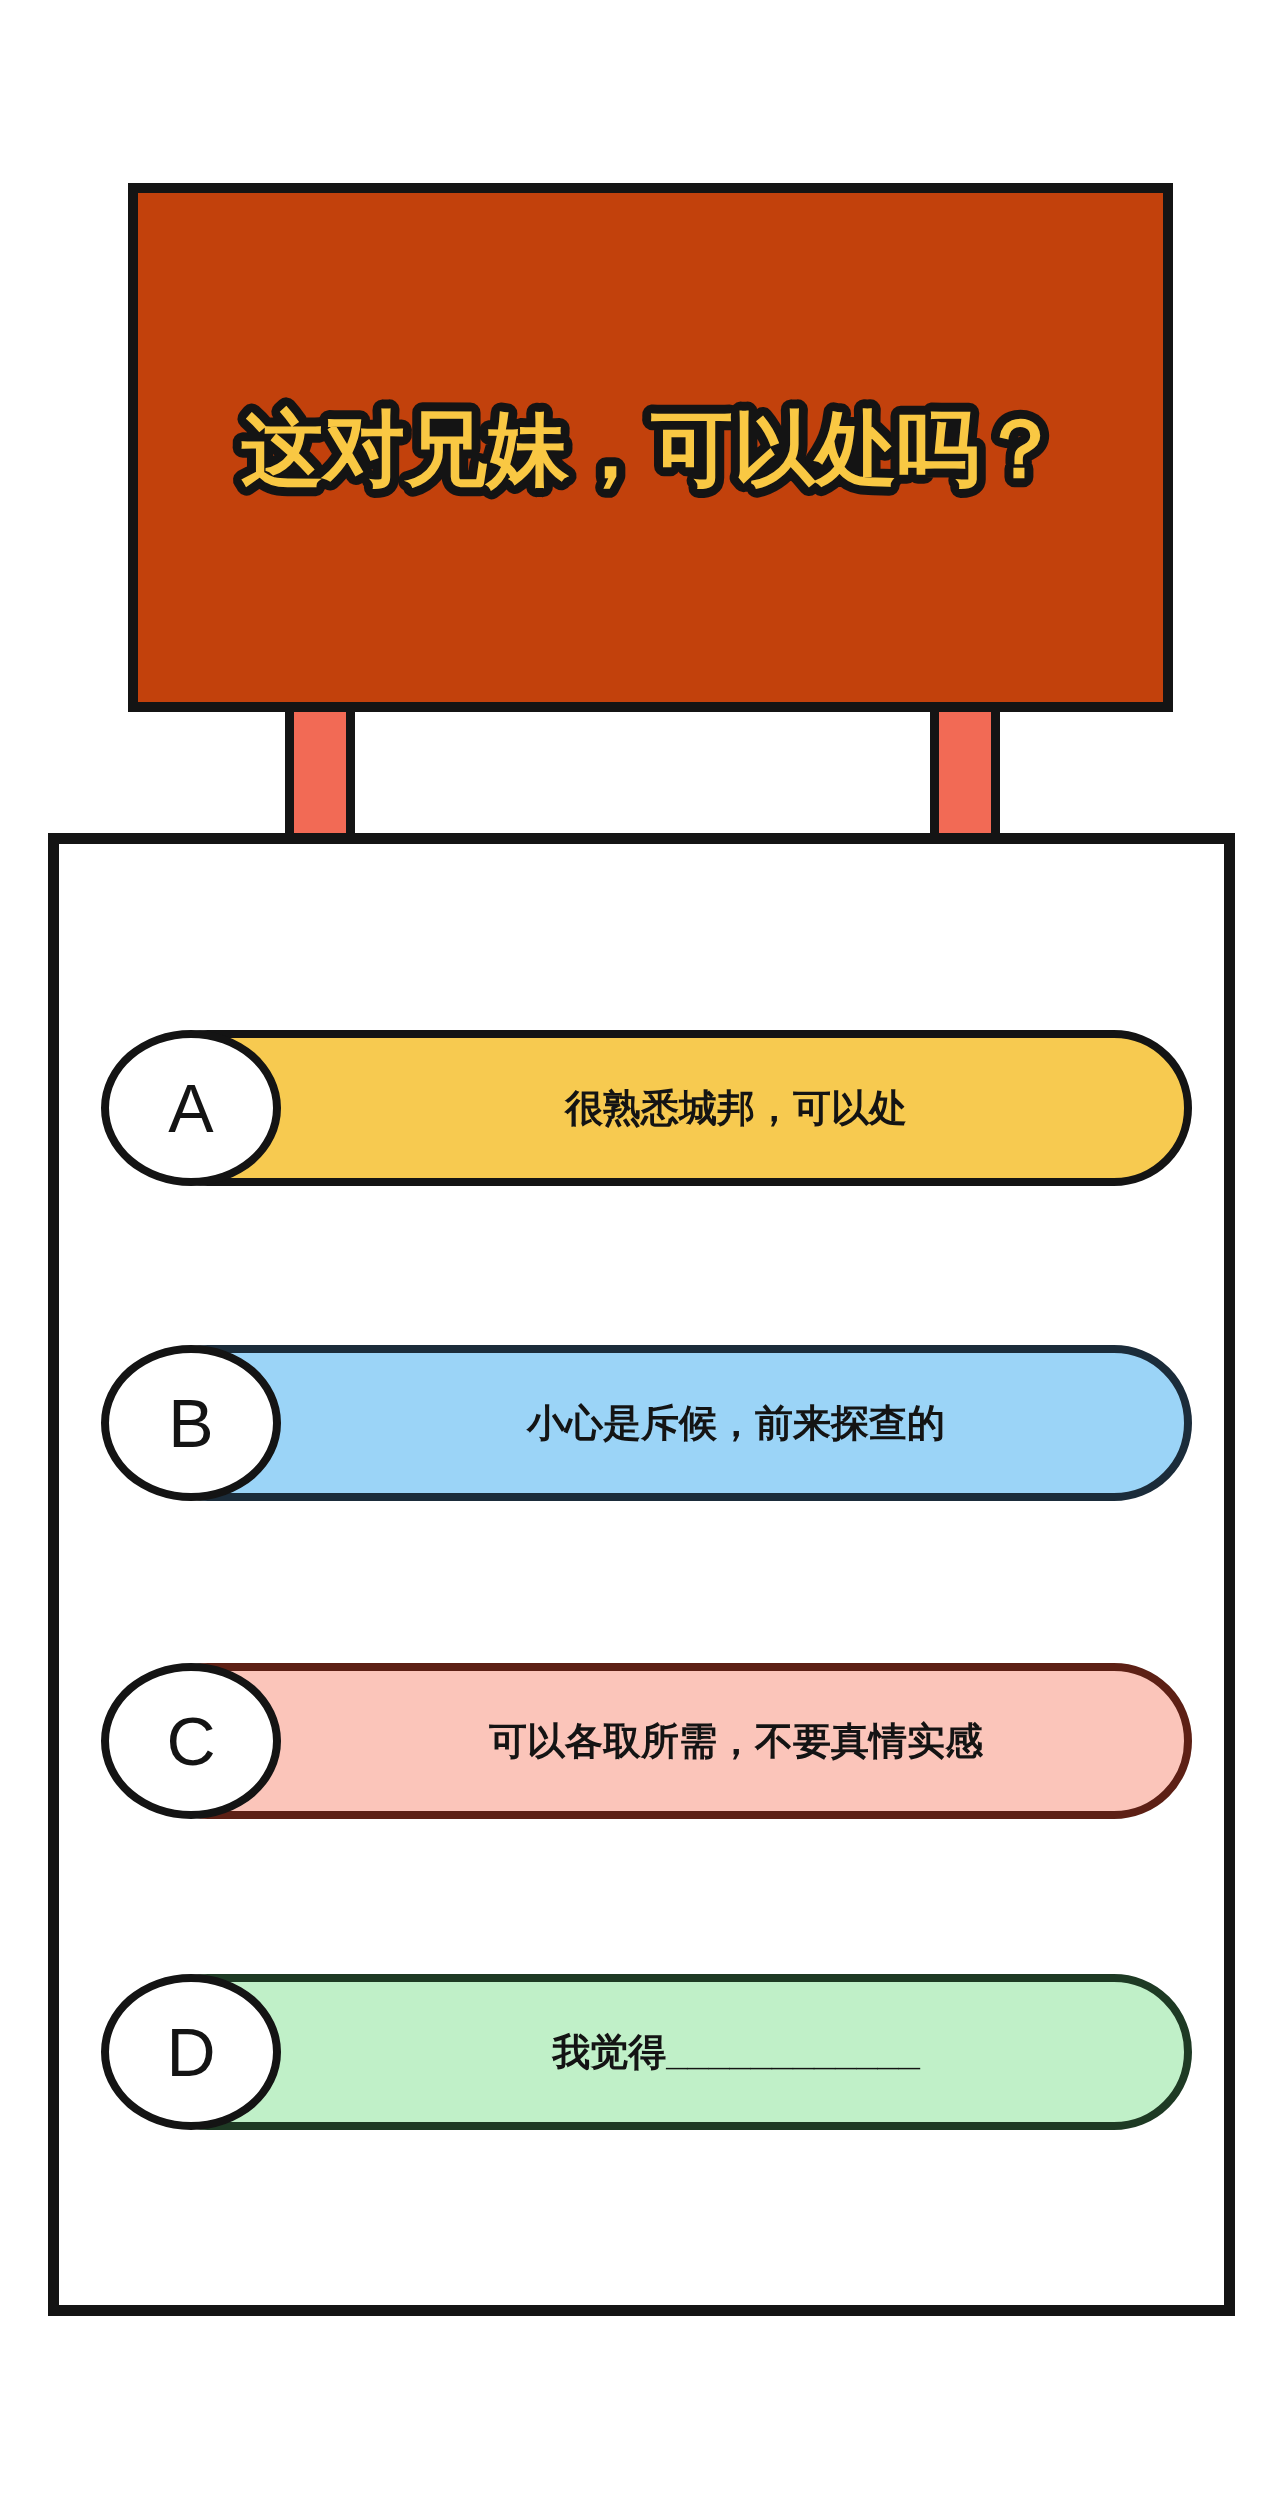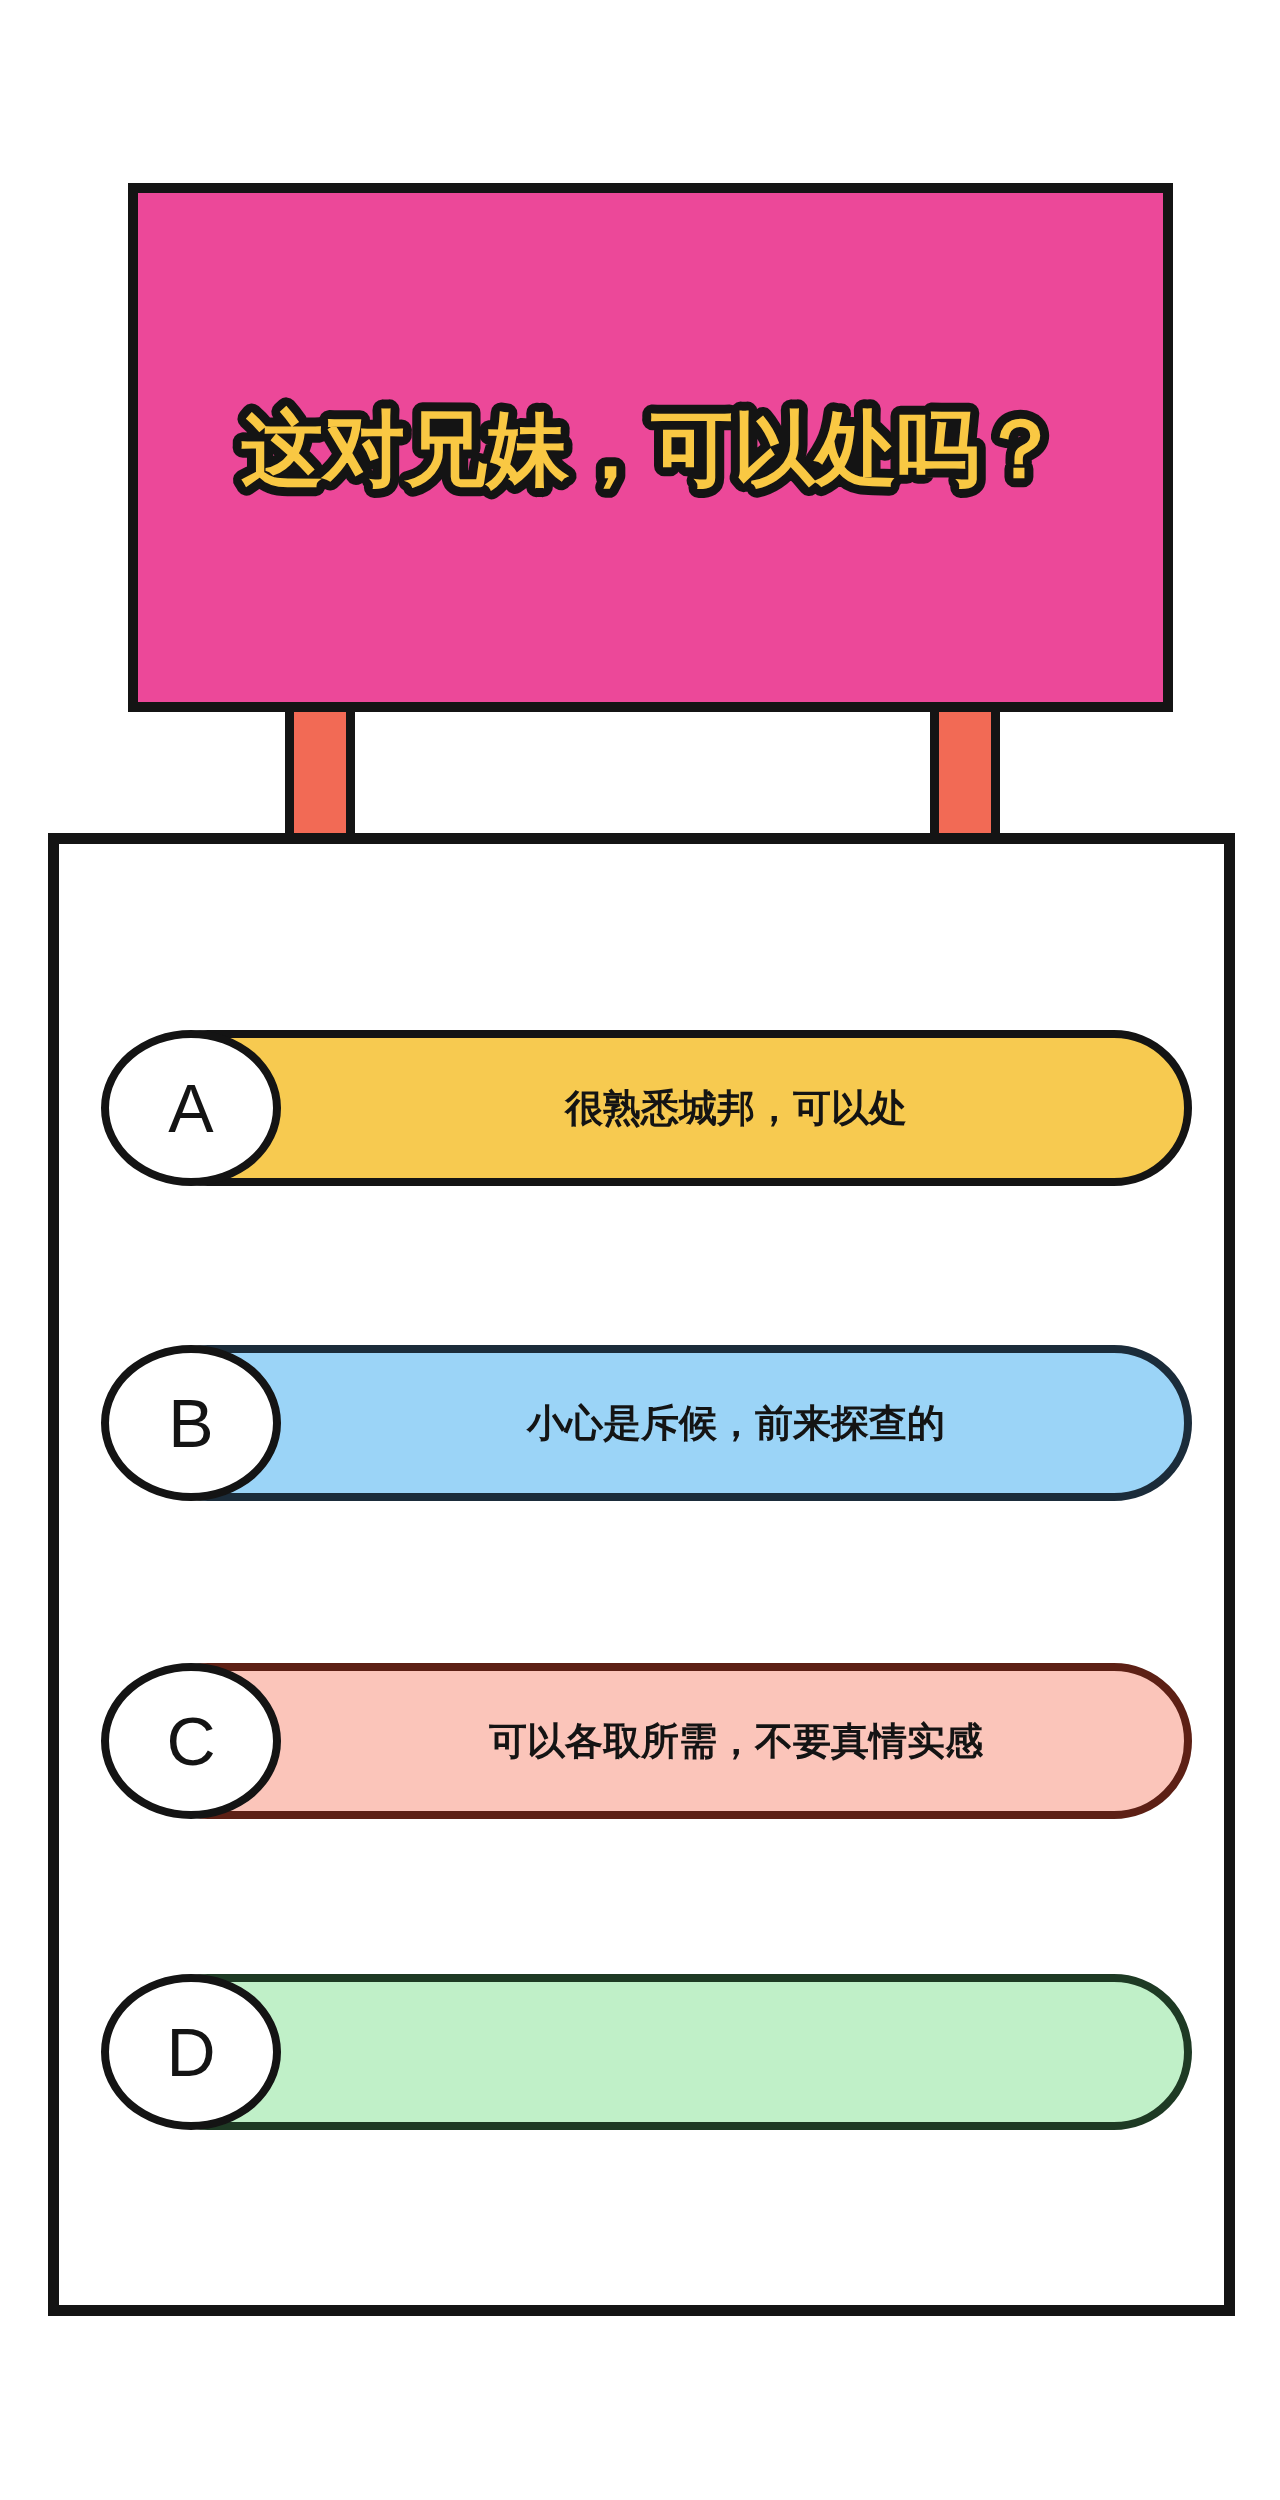--- a/index.html
+++ b/index.html
@@ -11,21 +11,21 @@
     overflow: hidden;
   }
 
   
   .sign {
     position: absolute;
     left: 128px; top: 183px;
     width: 1045px; height: 529px;
     box-sizing: border-box;
     border: 10px solid #141414;
-    background: #ec4899;
+    background: #c2410c;
     display: flex;
     align-items: center;
     justify-content: center;
   }
   .sign svg { display: block; }
 
   
   .post {
     position: absolute;
     top: 712px;
@@ -123,13 +123,14 @@
   <div class="badge">
     <span>C</span>
   </div>
   <span class="option-text">可以各取所需，不要真情实感</span>
 </div>
 
 <div class="option d" style="background-color: rgb(192, 240, 200); border-color: rgb(30, 58, 36);">
   <div class="badge">
     <span>D</span>
   </div>
+  <span class="option-text">我觉得____________</span>
 </div>
 
 </body></html>

